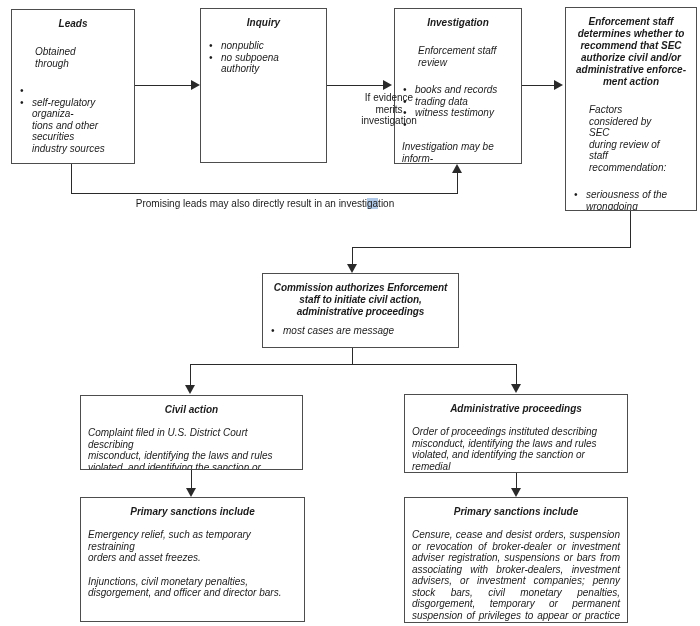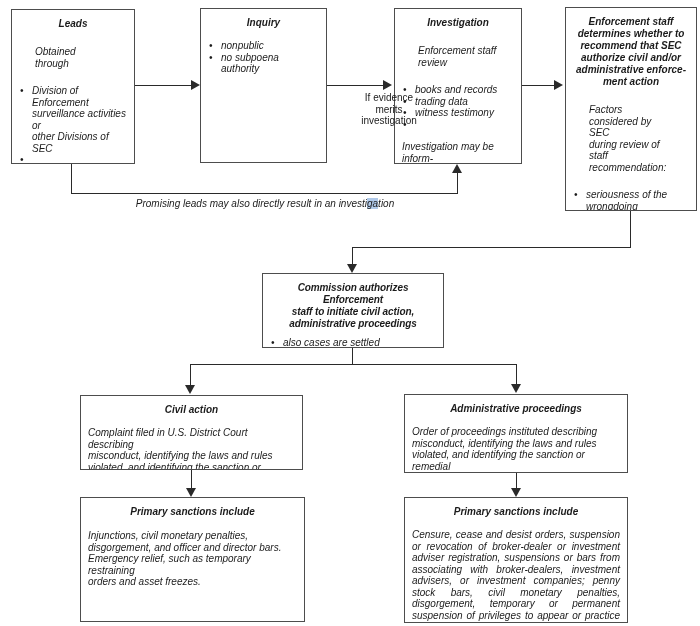--- a/index.html
+++ b/index.html
@@ -34,44 +34,44 @@
   .ah-down{border-left:5px solid transparent;border-right:5px solid transparent;border-top:9px solid var(--line,#2a2a2a);}
   .ah-up{border-left:5px solid transparent;border-right:5px solid transparent;border-bottom:9px solid var(--line,#2a2a2a);}
   .arrow-label{position:absolute; text-align:center; white-space:pre-line;}
   .direct-label{position:absolute; text-align:center; white-space:nowrap;}
   .hl{background:var(--highlight,#b0c9e9);}
   
   .b-leads{left:11px; top:9px; width:124px; height:155px;}
   .b-inquiry{left:200px; top:8px; width:127px; height:155px;}
   .b-invest{left:394px; top:8px; width:128px; height:156px;}
   .b-enf{left:565px; top:7px; width:132px; height:204px;}
-  .b-comm{left:262px; top:273px; width:182px; height:75px;}
+  .b-comm{left:262px; top:273px; width:197px; height:75px;}
   .b-comm .title{letter-spacing:-0.1px; margin-bottom:7px;}
   .b-civil{left:80px; top:395px; width:223px; height:75px;}
   .b-admin{left:404px; top:394px; width:224px; height:79px;}
   .b-csanc{left:80px; top:497px; width:225px; height:125px;}
   .b-asanc{left:404px; top:497px; width:224px; height:126px;}
 </style>
 </head>
 <body>
 
 <div id="stage">
 
   <div class="box b-leads">
     <div class="title">Leads</div>
     <div class="intro">Obtained through</div>
     <div>
       <div class="brow">
           <span class="bdot">•</span>
-          <span class="btxt">Division of Enforcement
-surveillance activities or
-other Divisions of SEC</span>
-        </div>
-      <div class="brow">
-          <span class="bdot">•</span>
+        </div>
+      <div class="brow">
+          <span class="bdot">•</span>
+          <span class="btxt">self-regulatory organiza-
+tions and other securities
+industry sources</span>
         </div>
 
     </div>
   </div>
 
   <div class="box b-inquiry">
     <div class="title">Inquiry</div>
     <div class="mt">
       <div class="brow">
           <span class="bdot">•</span>
@@ -142,21 +142,21 @@
     </div>
   </div>
 
   <div class="box b-comm">
     <div class="title">Commission authorizes Enforcement
 staff to initiate civil action,
 administrative proceedings</div>
     <div>
       <div class="brow">
           <span class="bdot">•</span>
-          <span class="btxt">also cases are settled</span>
+          <span class="btxt">most cases are message</span>
         </div>
     </div>
   </div>
 
   <div class="box b-civil">
     <div class="title">Civil action</div>
     <div class="body-text">Complaint filed in U.S. District Court describing
 misconduct, identifying the laws and rules
 violated, and identifying the sanction or remedial
 action sought.</div>
@@ -165,24 +165,24 @@
   <div class="box b-admin">
     <div class="title">Administrative proceedings</div>
     <div class="body-text">Order of proceedings instituted describing
 misconduct, identifying the laws and rules
 violated, and identifying the sanction or remedial
 action sought.</div>
   </div>
 
   <div class="box b-csanc">
     <div class="title">Primary sanctions include</div>
+    <div class="body-text">Emergency relief, such as temporary restraining
+orders and asset freezes.</div>
     <div class="body-text mt2">Injunctions, civil monetary penalties,
 disgorgement, and officer and director bars.</div>
-    <div class="body-text">Emergency relief, such as temporary restraining
-orders and asset freezes.</div>
   </div>
 
   <div class="box b-asanc">
     <div class="title">Primary sanctions include</div>
     <div class="body-just">Censure, cease and desist orders, suspension or revocation of broker-dealer or investment adviser registration, suspensions or bars from associating with broker-dealers, investment advisers, or investment companies; penny stock bars, civil monetary penalties, disgorgement, temporary or permanent suspension of privileges to appear or practice before the Commission, and stop orders.</div>
   </div>
 
   <div class="hline" style="left:135px; top:85px; width:56px;"></div>
   <div class="ah ah-right" style="left:191px; top:80px;"></div>
 
@@ -192,21 +192,21 @@
 merits
 investigation</div>
 
   <div class="hline" style="left:522px; top:85px; width:32px;"></div>
   <div class="ah ah-right" style="left:554px; top:80px;"></div>
 
   <div class="vline" style="left:71px; top:164px; height:29px;"></div>
   <div class="hline" style="left:71px; top:193px; width:387px;"></div>
   <div class="vline" style="left:457px; top:172px; height:21px;"></div>
   <div class="ah ah-up" style="left:452px; top:164px;"></div>
-  <div class="direct-label" style="left:100px; top:198px; width:330px;font-style:italic;"><span>Promising leads may also directly result in an investi</span><span class="hl">ga</span><span>tion</span></div>
+  <div class="direct-label" style="left:100px; top:198px; width:330px;"><span>Promising leads may also directly result in an investi</span><span class="hl">ga</span><span>tion</span></div>
 
   <div class="vline" style="left:630px; top:211px; height:36px;"></div>
   <div class="hline" style="left:352px; top:247px; width:279px;"></div>
   <div class="vline" style="left:352px; top:247px; height:17px;"></div>
   <div class="ah ah-down" style="left:347px; top:264px;"></div>
 
   <div class="vline" style="left:352px; top:348px; height:16px;"></div>
   <div class="hline" style="left:190px; top:364px; width:327px;"></div>
   <div class="vline" style="left:190px; top:364px; height:21px;"></div>
   <div class="ah ah-down" style="left:185px; top:385px;"></div>

